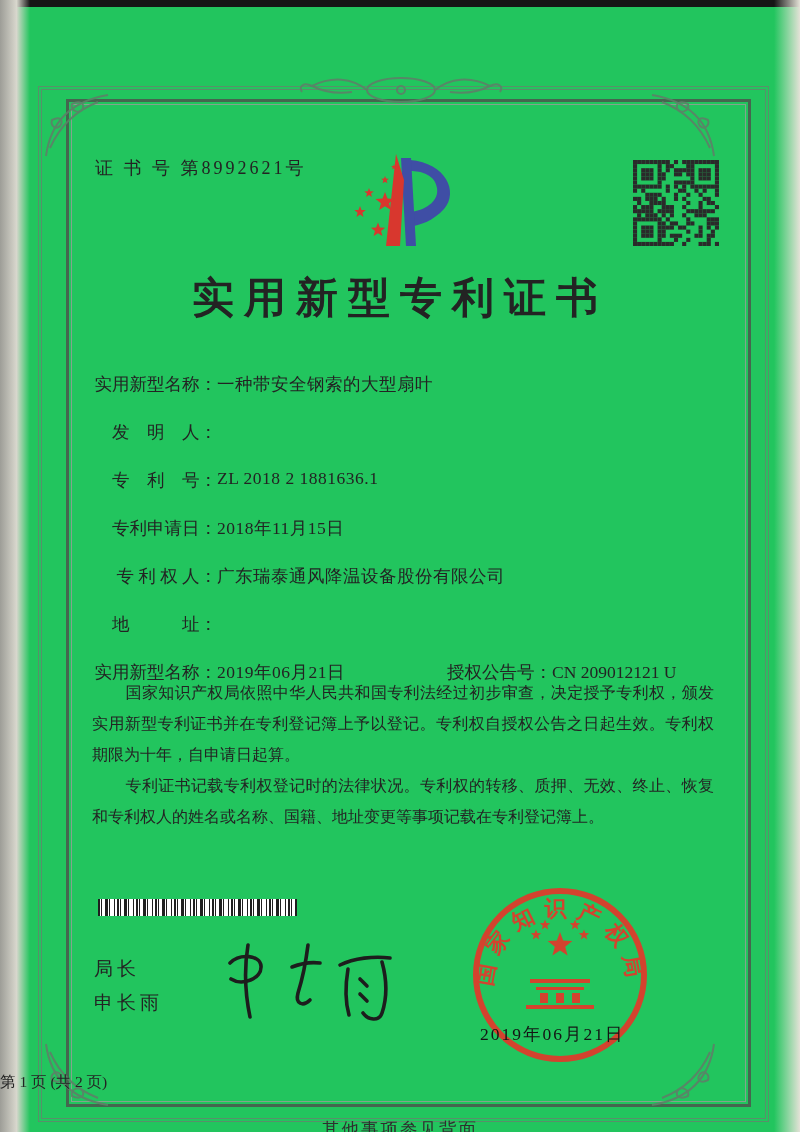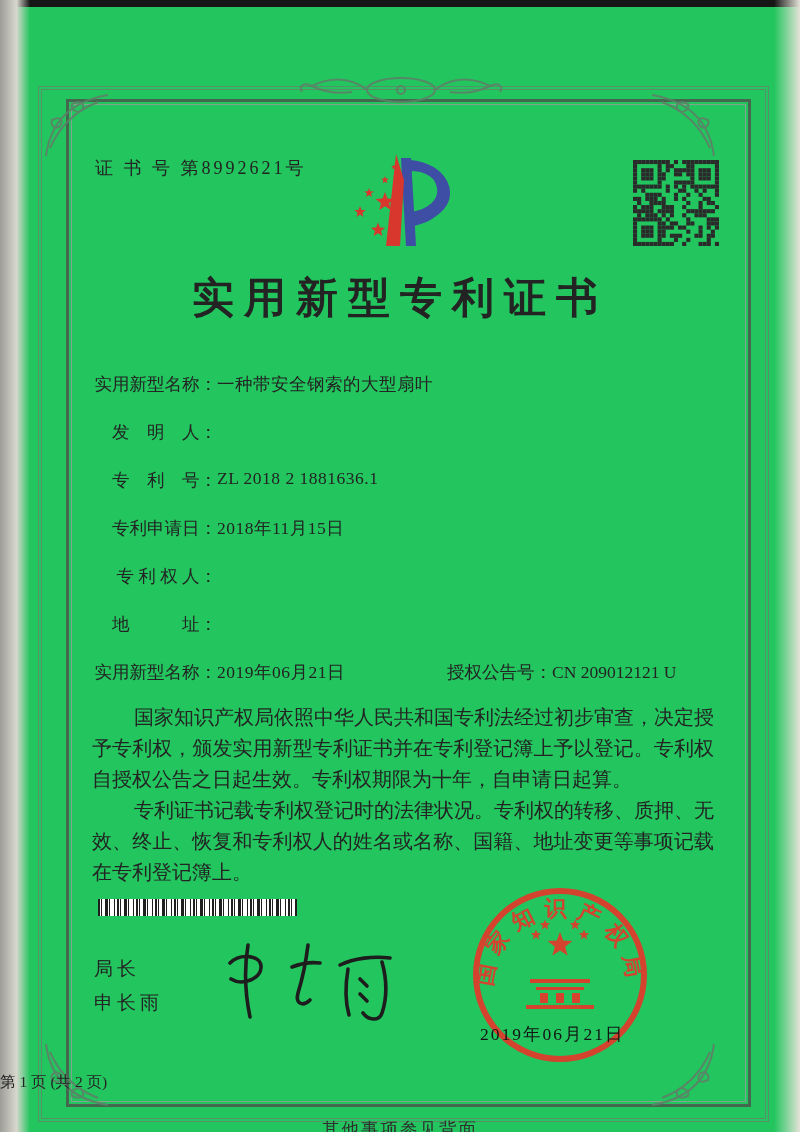--- a/index.html
+++ b/index.html
@@ -26,22 +26,22 @@
   .qr{position:absolute;left:633px;top:160px;width:86px;height:86px;}
   .title{position:absolute;left:0;top:270px;width:800px;text-align:center;
          font-size:42px;font-weight:600;letter-spacing:10px;}
   
   .fields{position:absolute;left:93px;top:372px;width:625px;font-size:17.5px;}
   .frow{display:flex;height:48px;align-items:flex-start;text-align:right;}
   .frow .lab{flex:0 0 124px;white-space:nowrap;}
   .frow .val{white-space:nowrap;letter-spacing:.5px;}
   .frow .col2{margin-left:102px;white-space:nowrap;}
   
-  .body-text{position:absolute;left:92px;top:702px;width:622px;font-size:20px;
-             line-height:31px;text-align:justify;}
+  .body-text{position:absolute;left:92px;top:679px;width:622px;font-size:16px;
+             line-height:31px;text-align:justify;font-family:Liberation Mono, monospace;}
   .body-text p{margin:0;text-indent:2.1em;}
   
   .barcode{position:absolute;left:98px;top:899px;width:199px;height:17px;
     background:repeating-linear-gradient(90deg,#1f1f1f 0 2px,#fff 2px 3px,#1f1f1f 3px 4px,
       #fff 4px 7px,#1f1f1f 7px 10px,#fff 10px 11px,#1f1f1f 11px 12px,#fff 12px 16px,
       #1f1f1f 16px 17px,#fff 17px 19px);}
   .officer{position:absolute;left:94px;top:952px;font-size:19px;letter-spacing:4px;line-height:34px;}
   .signature{position:absolute;left:212px;top:933px;width:200px;height:96px;}
   .seal{position:absolute;left:468px;top:883px;width:184px;height:184px;opacity:.92;}
   .seal-date{position:absolute;left:480px;top:1022px;font-size:17.5px;letter-spacing:2px;
@@ -374,20 +374,21 @@
     <div class="frow">
       <span class="lab">专　利　号：</span>
       <span class="val">ZL 2018 2 1881636.1</span>
     </div>
     <div class="frow">
       <span class="lab">专利申请日：</span>
       <span class="val">2018年11月15日</span>
     </div>
     <div class="frow">
       <span class="lab">专 利 权 人：</span>
+      <span class="val">广东瑞泰通风降温设备股份有限公司</span>
     </div>
     <div class="frow">
       <span class="lab">地　　　址：</span>
     </div>
     <div class="frow">
       <span class="lab">实用新型名称：</span>
       <span class="val">2019年06月21日</span>
       <span class="col2"><span>授权公告号：</span><span>CN 209012121 U</span></span>
     </div>
   </div>

